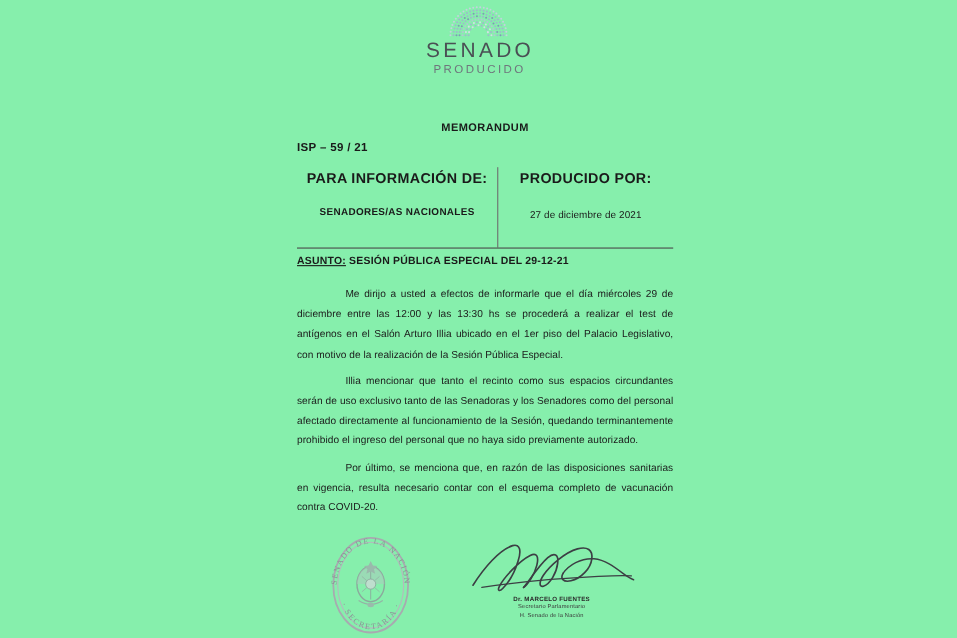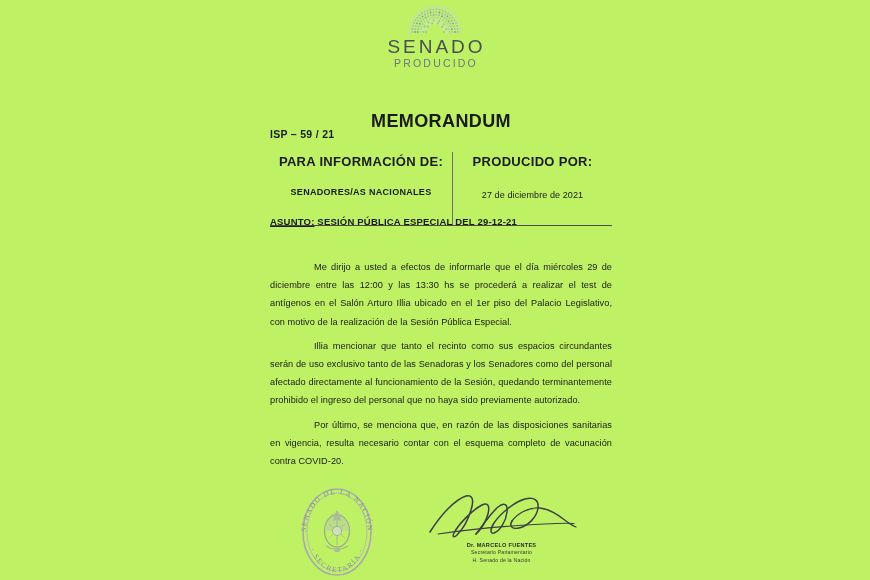--- a/index.html
+++ b/index.html
@@ -14,21 +14,21 @@
     color: #1a1a1a;
     overflow: hidden;
     position: relative;
   }
 
   .page {
     position: absolute;
     left: 0; top: 0;
     width: 870px;
     height: 580px;
-    background: #bef264;
+    background: #86efac;
   }
 
   
   .logo-block {
     position: absolute;
     left: 0; top: 4px;
     width: 870px;
     text-align: center;
   }
   .logo-fan {
@@ -53,21 +53,21 @@
     line-height: 13px;
     text-indent: 2px;
   }
 
   
   .memo-title {
     position: absolute;
     left: 270px; top: 111px;
     width: 342px;
     text-align: center;
-    font-size: 18px;
+    font-size: 10px;
     font-weight: bold;
     letter-spacing: 0.4px;
   }
   .isp-code {
     position: absolute;
     left: 270px; top: 128px;
     font-size: 10.5px;
     font-weight: bold;
     letter-spacing: 0.3px;
   }
@@ -109,21 +109,21 @@
   .col-date {
     font-size: 9px;
     font-weight: normal;
     letter-spacing: 0.1px;
     padding-top: 21px;
   }
 
   
   .asunto {
     position: absolute;
-    left: 270px; top: 216px;
+    left: 270px; top: 232px;
     font-size: 9.5px;
     font-weight: bold;
     letter-spacing: 0.2px;
   }
   .asunto .u { text-decoration: underline; }
 
   
   .body-text {
     position: absolute;
     left: 270px; top: 258px;

